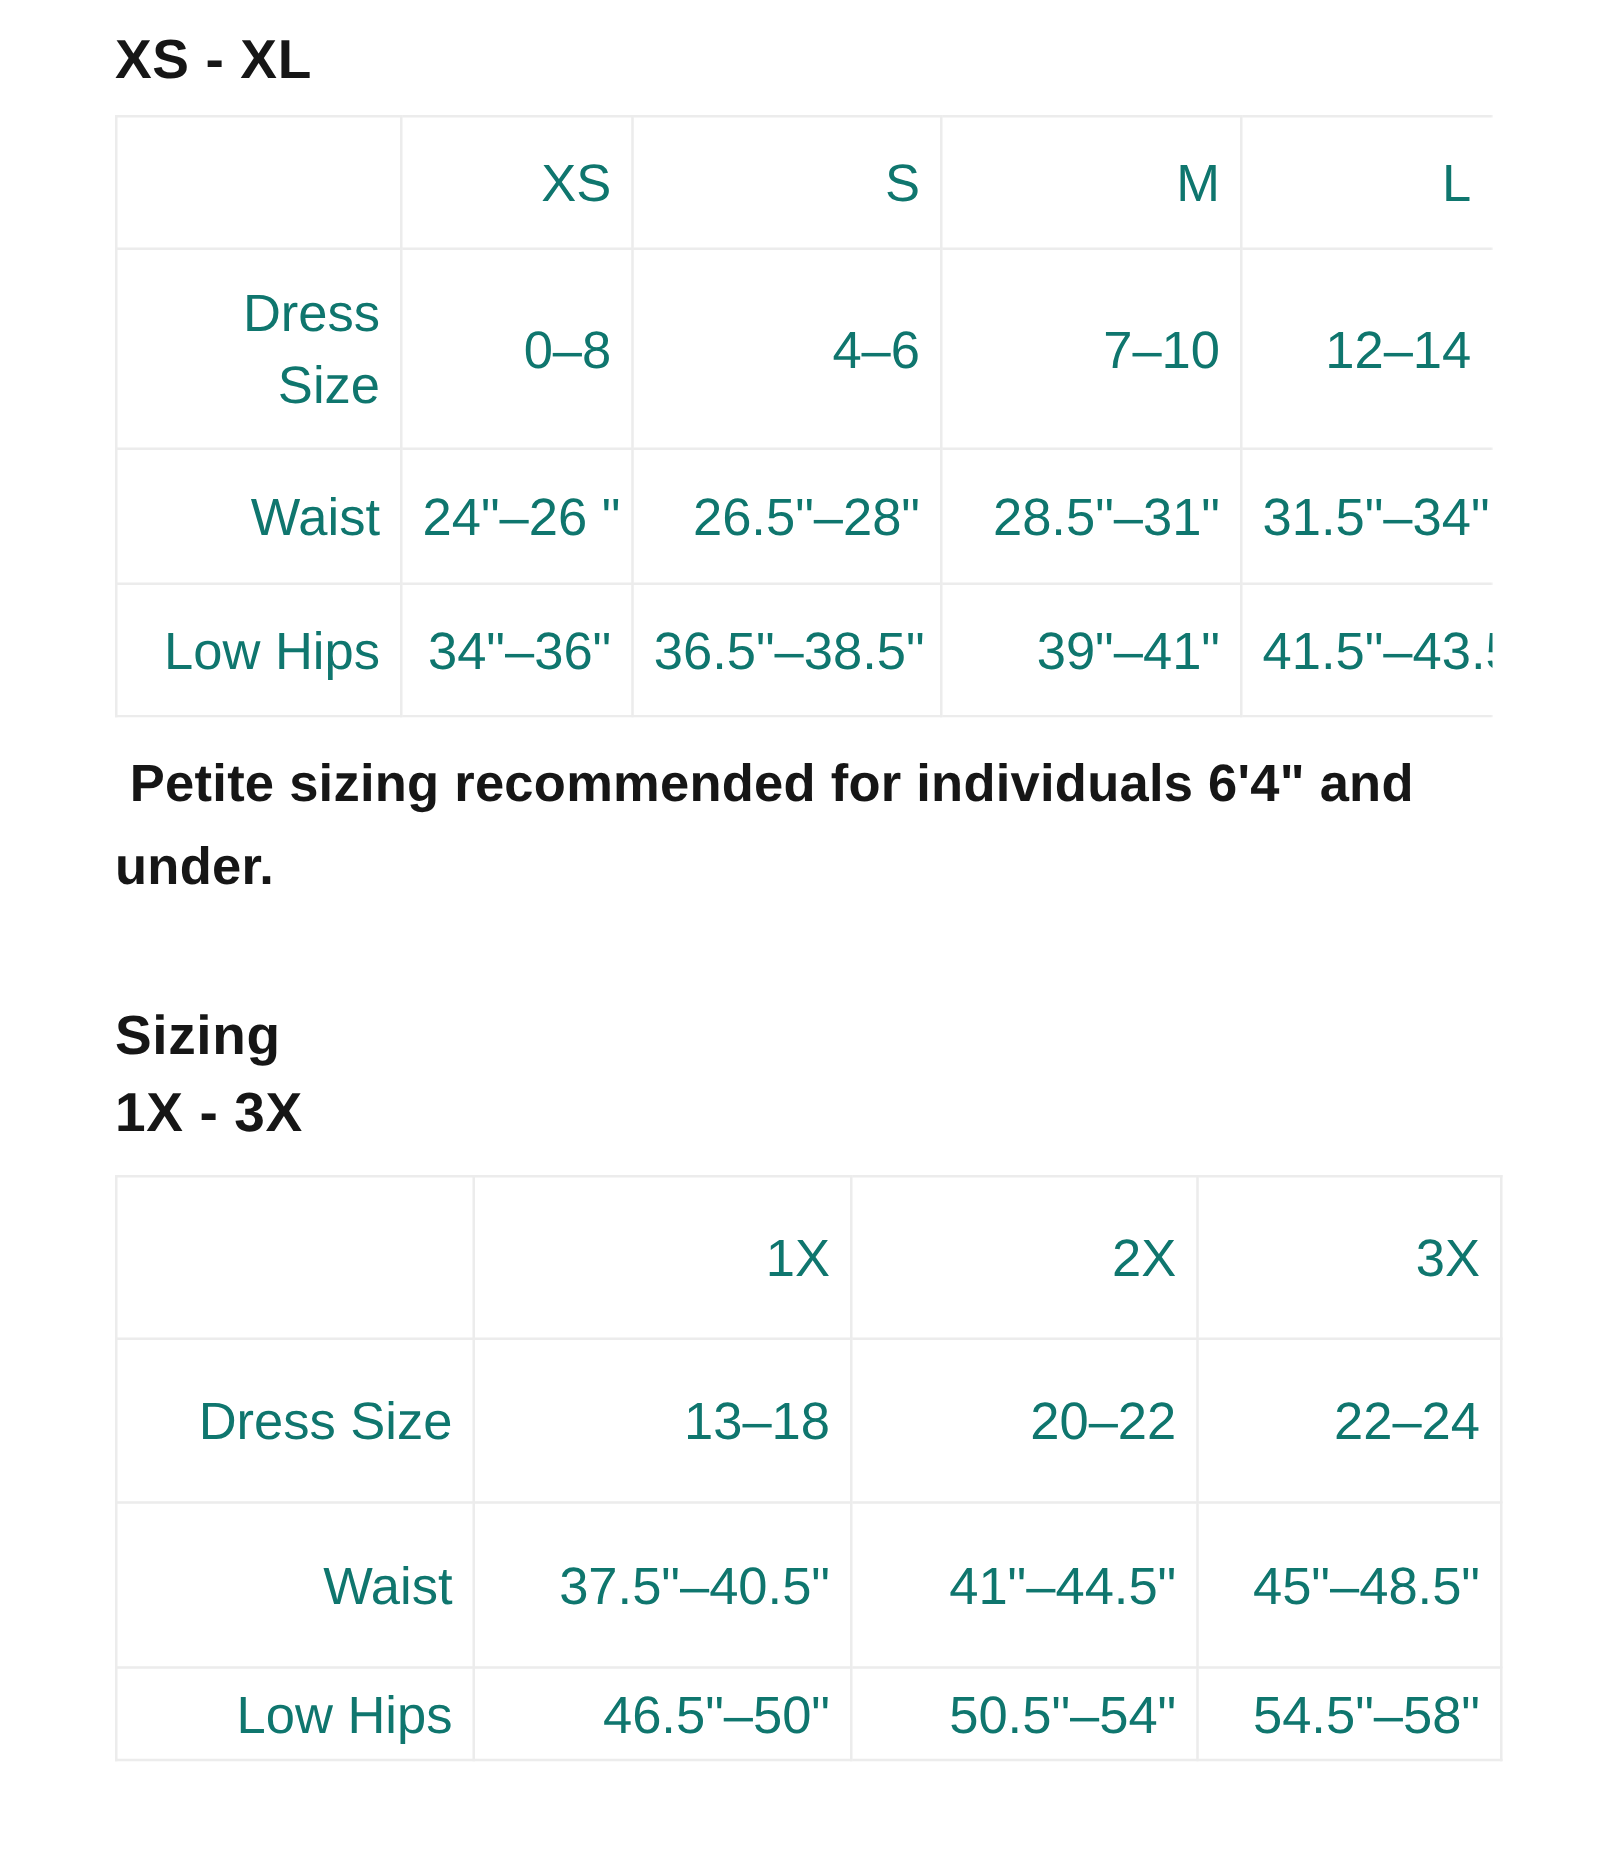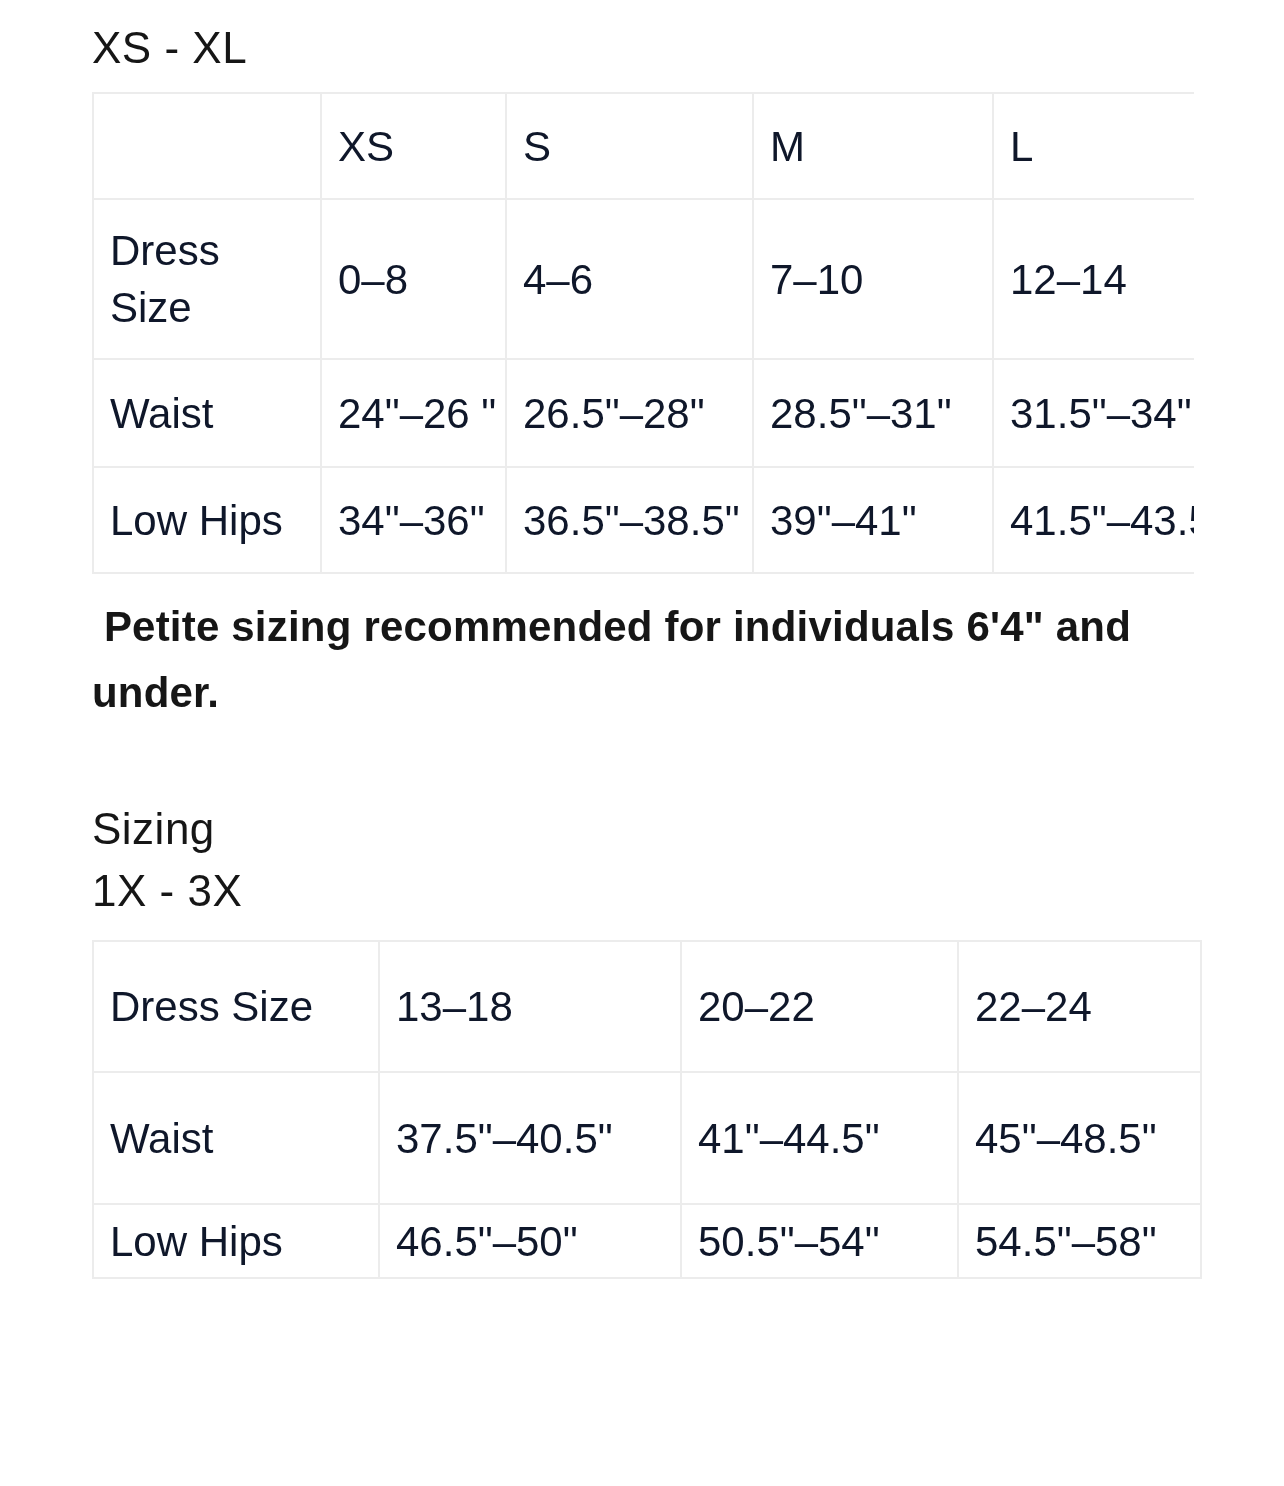--- a/index.html
+++ b/index.html
@@ -11,21 +11,21 @@
     color: #1c1c1c;
     overflow: hidden;
   }
   .page {
     padding: 0 82px 0 92px;
     width: 1284px;
   }
   .heading {
     font-size: 44px;
     line-height: 46px;
-    font-weight: 400;
+    font-weight: 700;
     color: #161616;
     letter-spacing: 0.5px;
   }
   .heading-top { margin-top: 25px; }
   .heading-sizing { margin-top: 80px; }
   .heading-sub { margin-top: 16px; }
 
   
   .scrollbox {
     margin-top: 21px;
@@ -36,25 +36,25 @@
     border-collapse: collapse;
     table-layout: fixed;
   }
   table, th, td {
     border: 2px solid #ececec;
   }
   th, td {
     font-size: 42px;
     font-weight: 400;
     line-height: 57px;
-    text-align: left;
+    text-align: right;
     vertical-align: middle;
     padding: 0 16px;
     white-space: nowrap;
-    color: #0f172a;
+    color: #0f766e;
     background: #ffffff;
     margin-left: 34px;
   }
   td.wrap, th.wrap { white-space: normal; }
 
   
   .t1 { width: 1448px; }
   .t1 .c-label { width: 228px; }
   .t1 .c-xs { width: 185px; }
   .t1 .c-s  { width: 247px; }
@@ -151,20 +151,26 @@
   <div class="heading heading-sub">1X - 3X</div>
 
   <table class="t2">
     <colgroup>
       <col class="c-label">
         <col class="c-1x">
         <col class="c-2x">
         <col class="c-3x">
     </colgroup>
     <tbody>
+      <tr class="r-head">
+        <th></th>
+        <th>1X</th>
+        <th>2X</th>
+        <th>3X</th>
+      </tr>
       <tr class="r-dress">
         <td>Dress Size</td>
         <td>13–18</td>
         <td>20–22</td>
         <td>22–24</td>
       </tr>
       <tr class="r-waist">
         <td>Waist</td>
         <td>37.5"–40.5"</td>
         <td>41"–44.5"</td>

